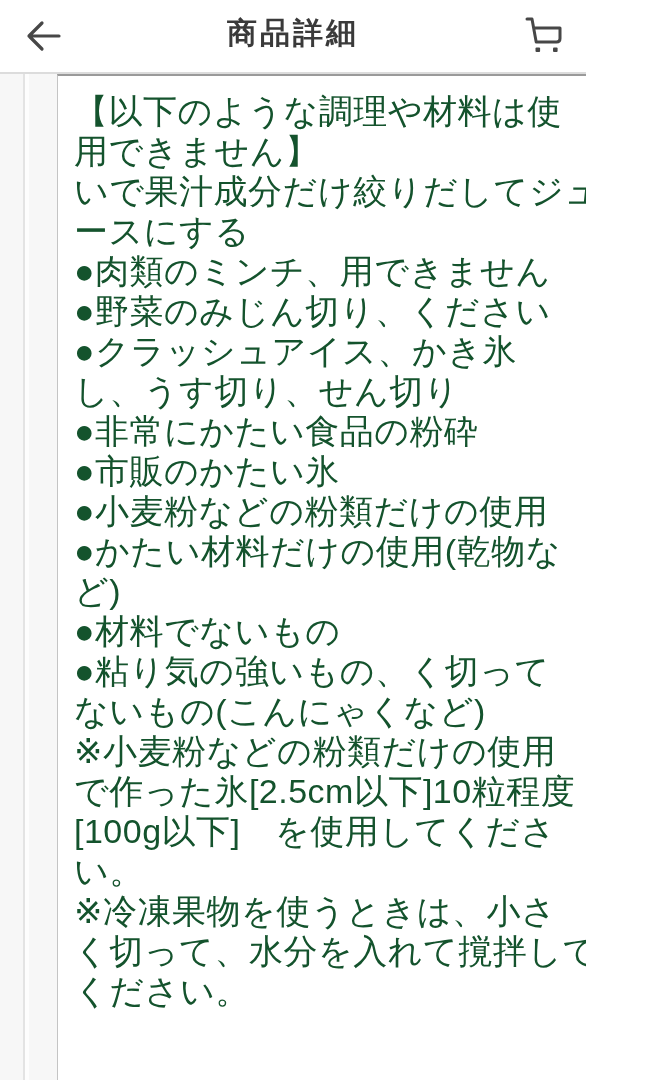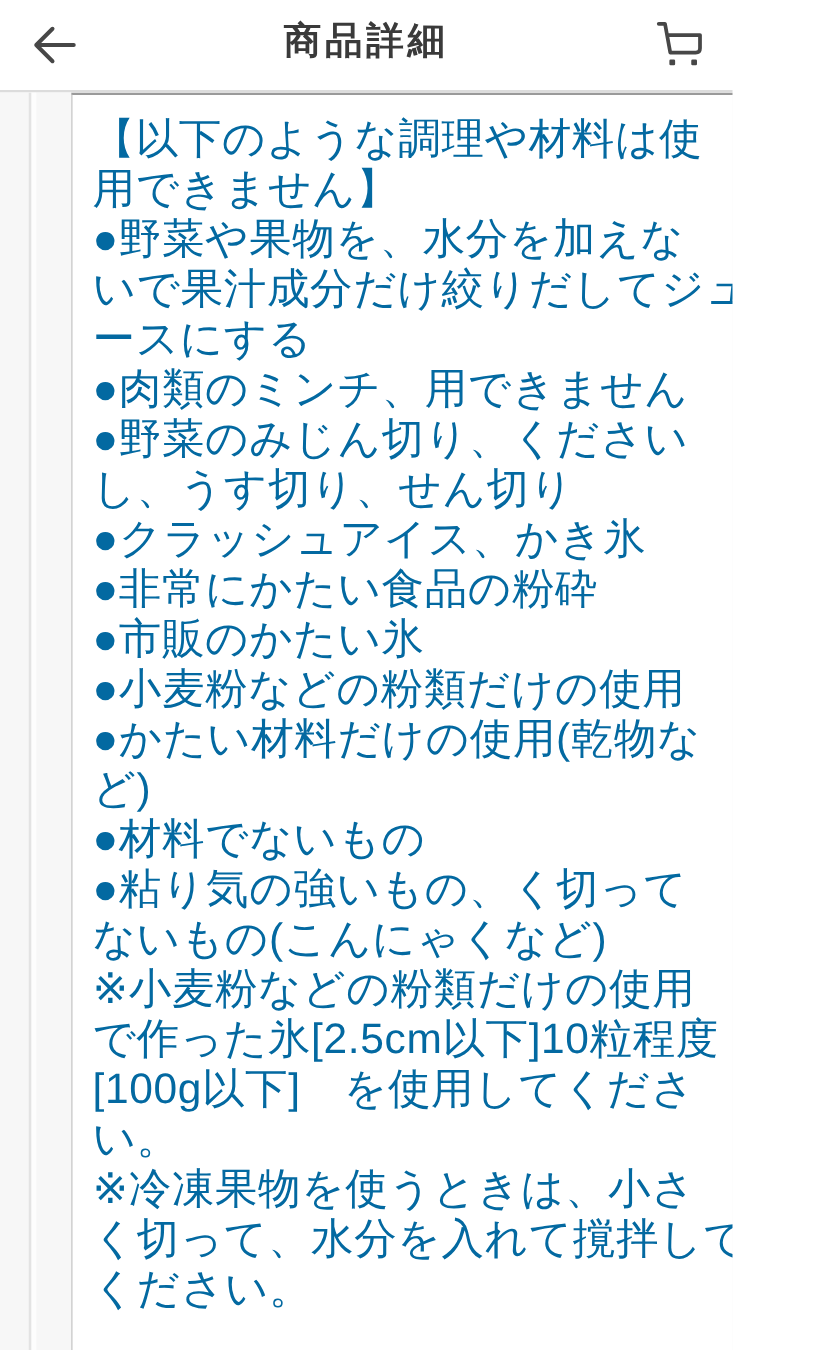--- a/index.html
+++ b/index.html
@@ -44,21 +44,21 @@
   .warning-box {
     position: absolute; top: 0; left: 57px; width: 540px; height: 1010px;
     background: #ffffff;
     border-top: 2px solid #9a9a9a;
     border-left: 1px solid #c4c4c4;
     border-right: 1px solid #c4c4c4;
     padding: 15px 6px 0 16px;
     overflow: hidden;
   }
   .text-line {
-    font-size: 34px; line-height: 40px; color: #0369a1;
+    font-size: 34px; line-height: 40px; color: #14532d;
     white-space: pre; letter-spacing: 0.5px;
   }
 </style>
 </head>
 <body>
 
 <div class="app">
 
   <header class="header">
     <button class="icon-btn" aria-label="back">
@@ -81,27 +81,26 @@
   <main class="scroll-area">
     <div class="gutter-white left"></div>
     <div class="gutter-line left"></div>
     <div class="gutter-white right"></div>
     <div class="gutter-line right"></div>
 
     <section class="warning-box">
       <div>
           <div class="text-line">【以下のような調理や材料は使</div>
           <div class="text-line">用できません】</div>
-          <div class="text-line">●野菜や果物を、水分を加えな</div>
           <div class="text-line">いで果汁成分だけ絞りだしてジュ</div>
           <div class="text-line">ースにする</div>
           <div class="text-line">●肉類のミンチ、用できません</div>
           <div class="text-line">●野菜のみじん切り、ください</div>
+          <div class="text-line">●クラッシュアイス、かき氷</div>
           <div class="text-line">し、うす切り、せん切り</div>
-          <div class="text-line">●クラッシュアイス、かき氷</div>
           <div class="text-line">●非常にかたい食品の粉砕</div>
           <div class="text-line">●市販のかたい氷</div>
           <div class="text-line">●小麦粉などの粉類だけの使用</div>
           <div class="text-line">●かたい材料だけの使用(乾物な</div>
           <div class="text-line">ど)</div>
           <div class="text-line">●材料でないもの</div>
           <div class="text-line">●粘り気の強いもの、く切って</div>
           <div class="text-line">ないもの(こんにゃくなど)</div>
           <div class="text-line">※小麦粉などの粉類だけの使用</div>
           <div class="text-line">で作った氷[2.5cm以下]10粒程度</div>

